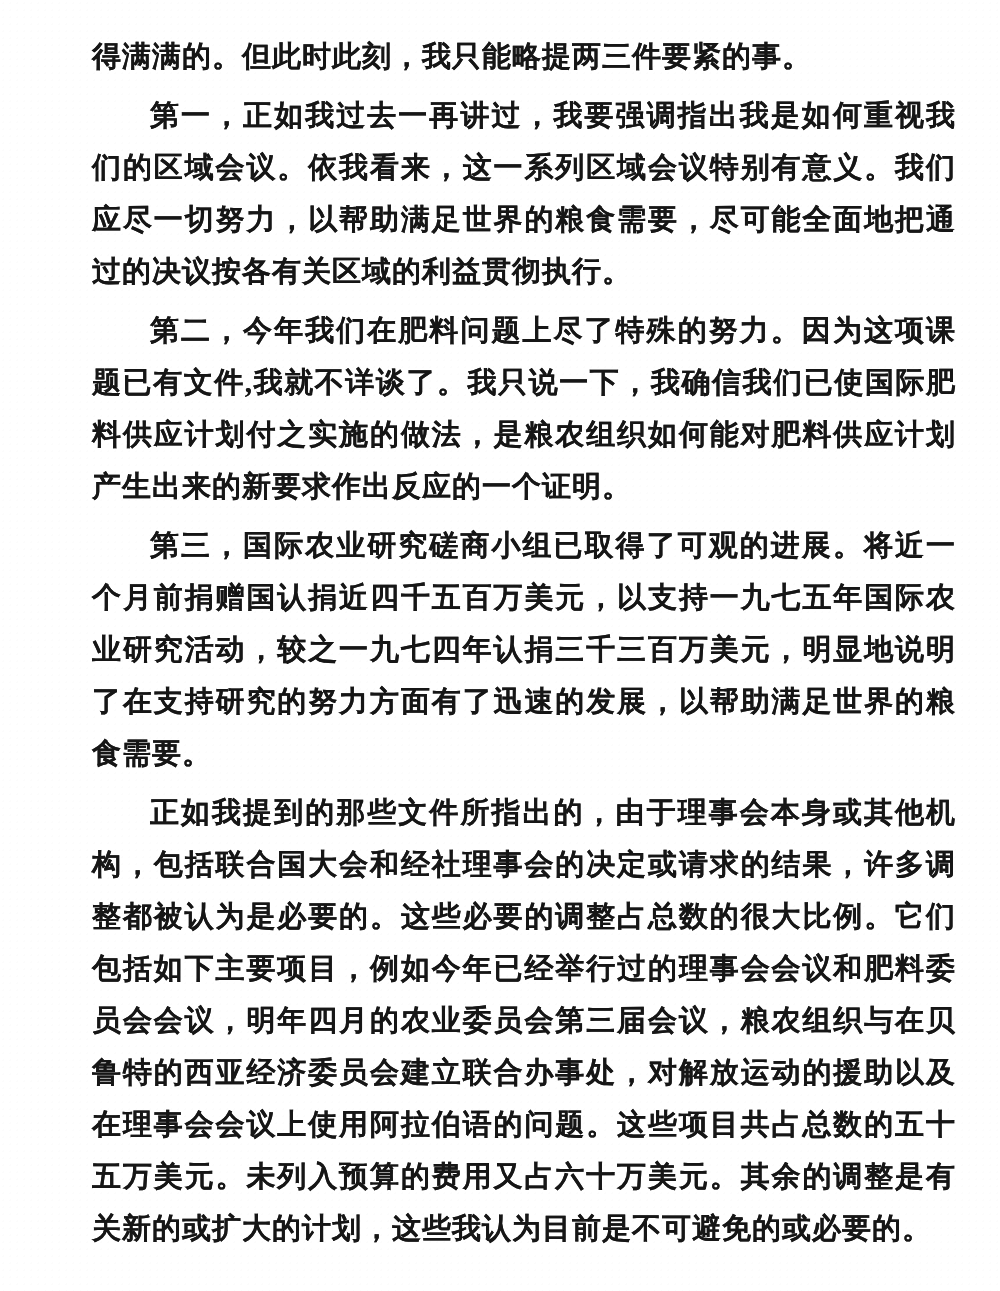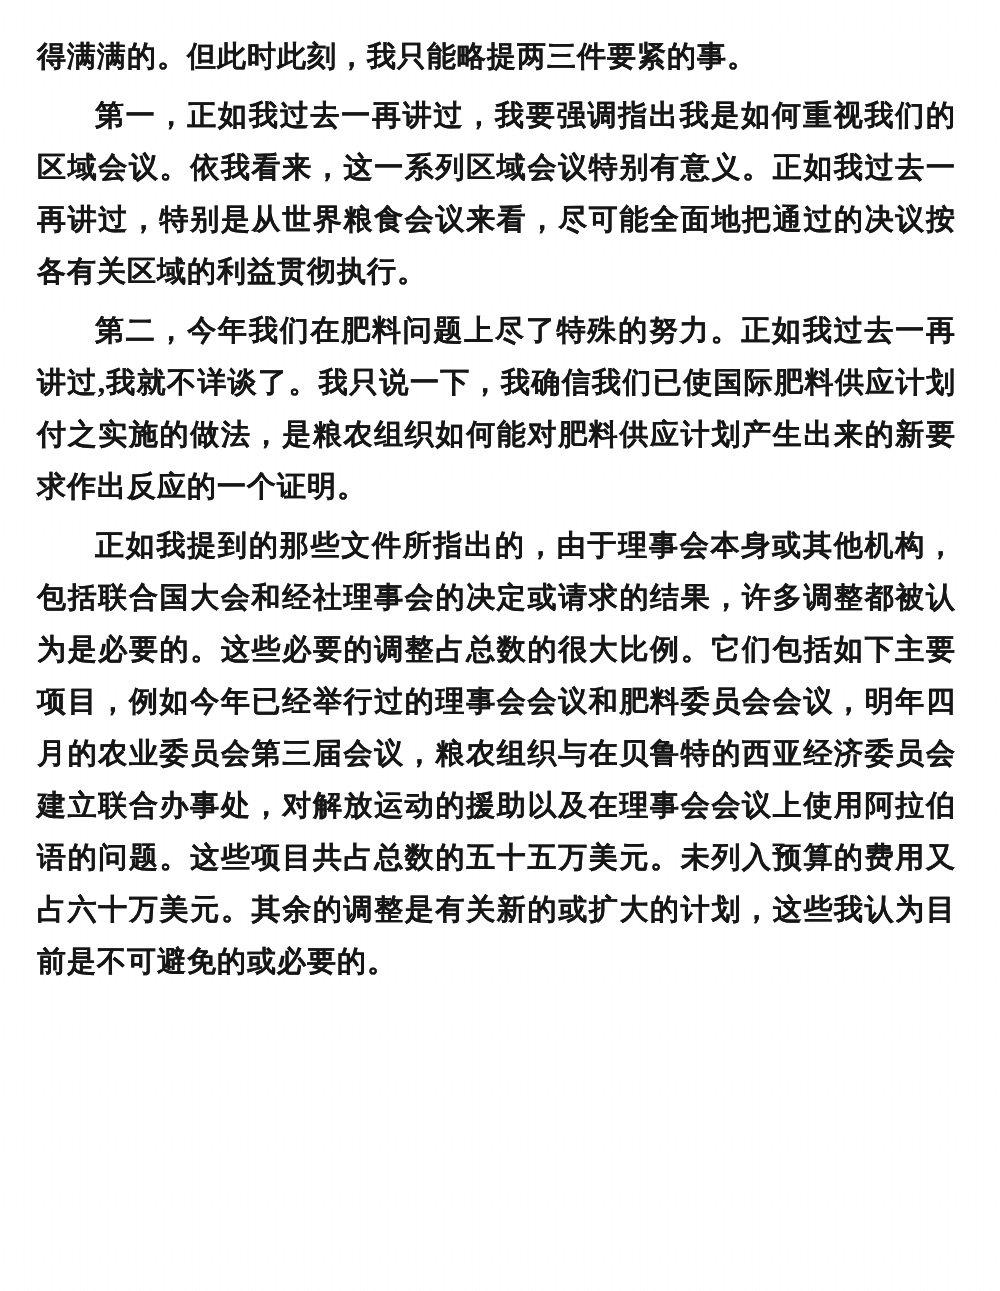--- a/index.html
+++ b/index.html
@@ -12,21 +12,21 @@
     height: 1291px;
     position: relative;
     overflow: hidden;
     color: #141414;
     font-family: "Liberation Serif", "DejaVu Serif", serif;
   }
   .page {
     box-sizing: border-box;
     width: 1000px;
     height: 1291px;
-    padding: 30px 44px 0 37px;
+    padding: 30px 44px 0 92px;
     background: #ffffff;
     
     background-image: radial-gradient(rgba(0,0,0,0.012) 1px, transparent 1px);
     background-size: 7px 7px;
   }
   .para {
     margin: 0 0 7px 0;
     font-size: 29px;
     line-height: 52px;
     letter-spacing: 1px;
@@ -39,17 +39,18 @@
   }
   .para.continuation {
     text-indent: 0;
   }
 </style>
 </head>
 <body>
 
 <div class="page">
   <p class="para continuation">得满满的。但此时此刻，我只能略提两三件要紧的事。</p>
-  <p class="para">第一，正如我过去一再讲过，我要强调指出我是如何重视我们的区域会议。依我看来，这一系列区域会议特别有意义。正如我过去一再讲过，特别是从世界粮食会议来看，尽可能全面地把通过的决议按各有关区域的利益贯彻执行。</p>
-  <p class="para">第二，今年我们在肥料问题上尽了特殊的努力。正如我过去一再讲过,我就不详谈了。我只说一下，我确信我们已使国际肥料供应计划付之实施的做法，是粮农组织如何能对肥料供应计划产生出来的新要求作出反应的一个证明。</p>
+  <p class="para">第一，正如我过去一再讲过，我要强调指出我是如何重视我们的区域会议。依我看来，这一系列区域会议特别有意义。我们应尽一切努力，以帮助满足世界的粮食需要，尽可能全面地把通过的决议按各有关区域的利益贯彻执行。</p>
+  <p class="para">第二，今年我们在肥料问题上尽了特殊的努力。因为这项课题已有文件,我就不详谈了。我只说一下，我确信我们已使国际肥料供应计划付之实施的做法，是粮农组织如何能对肥料供应计划产生出来的新要求作出反应的一个证明。</p>
+  <p class="para">第三，国际农业研究磋商小组已取得了可观的进展。将近一个月前捐赠国认捐近四千五百万美元，以支持一九七五年国际农业研究活动，较之一九七四年认捐三千三百万美元，明显地说明了在支持研究的努力方面有了迅速的发展，以帮助满足世界的粮食需要。</p>
   <p class="para">正如我提到的那些文件所指出的，由于理事会本身或其他机构，包括联合国大会和经社理事会的决定或请求的结果，许多调整都被认为是必要的。这些必要的调整占总数的很大比例。它们包括如下主要项目，例如今年已经举行过的理事会会议和肥料委员会会议，明年四月的农业委员会第三届会议，粮农组织与在贝鲁特的西亚经济委员会建立联合办事处，对解放运动的援助以及在理事会会议上使用阿拉伯语的问题。这些项目共占总数的五十五万美元。未列入预算的费用又占六十万美元。其余的调整是有关新的或扩大的计划，这些我认为目前是不可避免的或必要的。</p>
 
 </div>
 
 </body></html>

